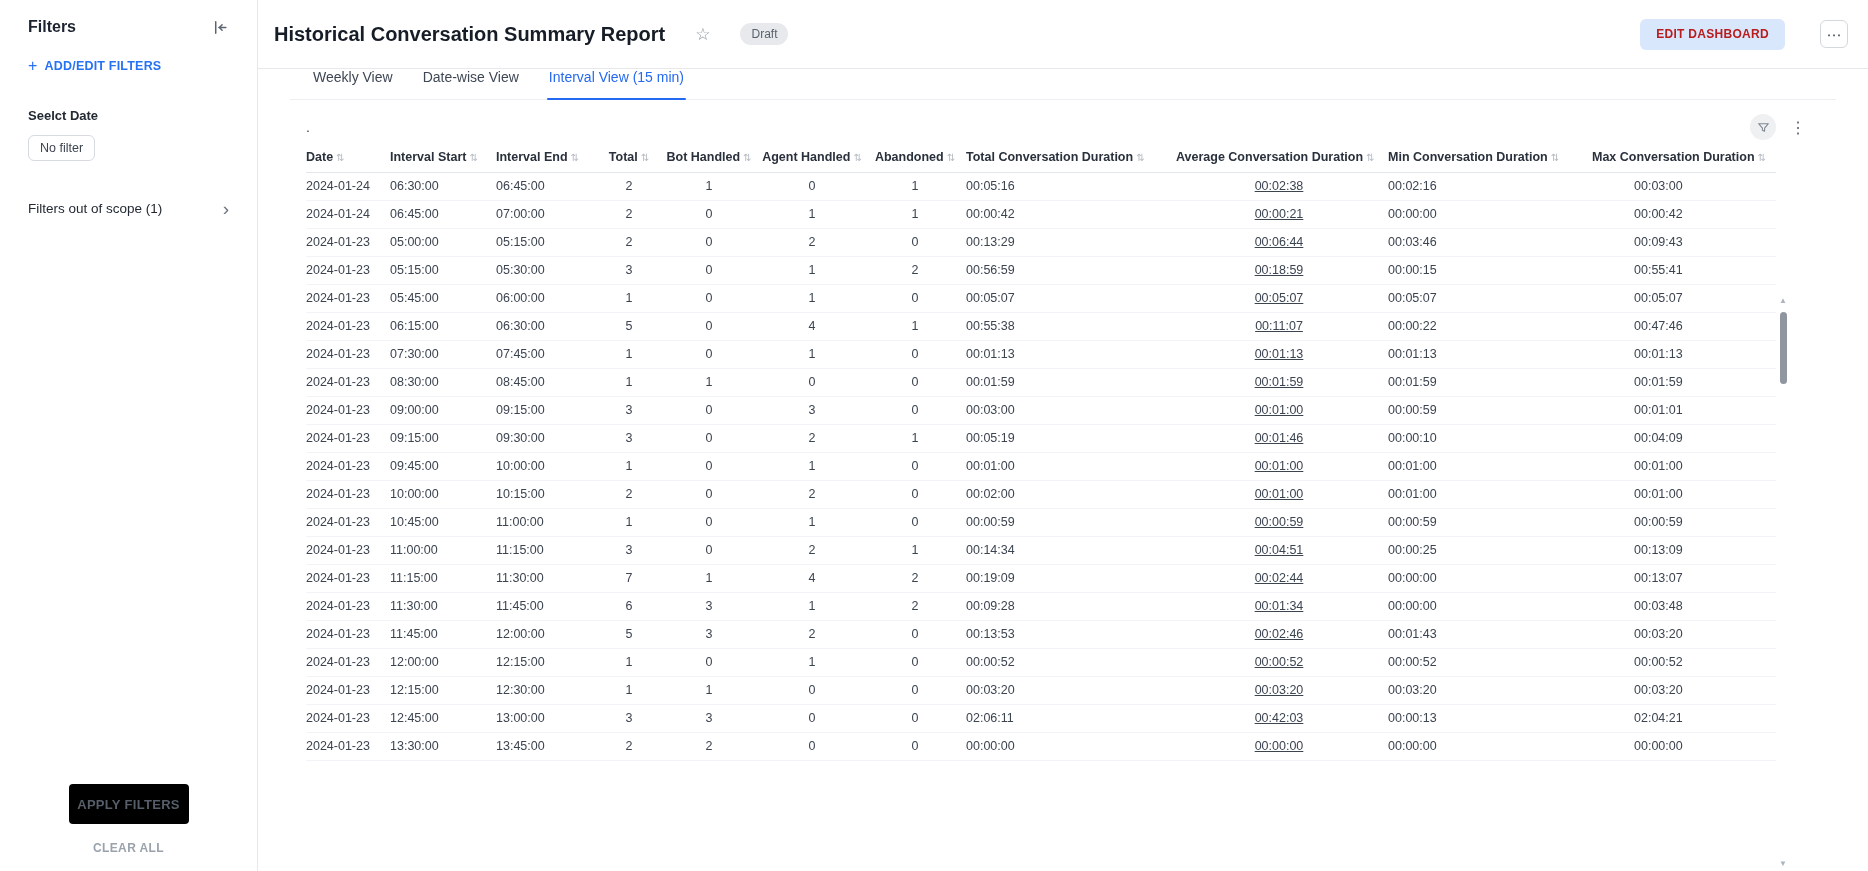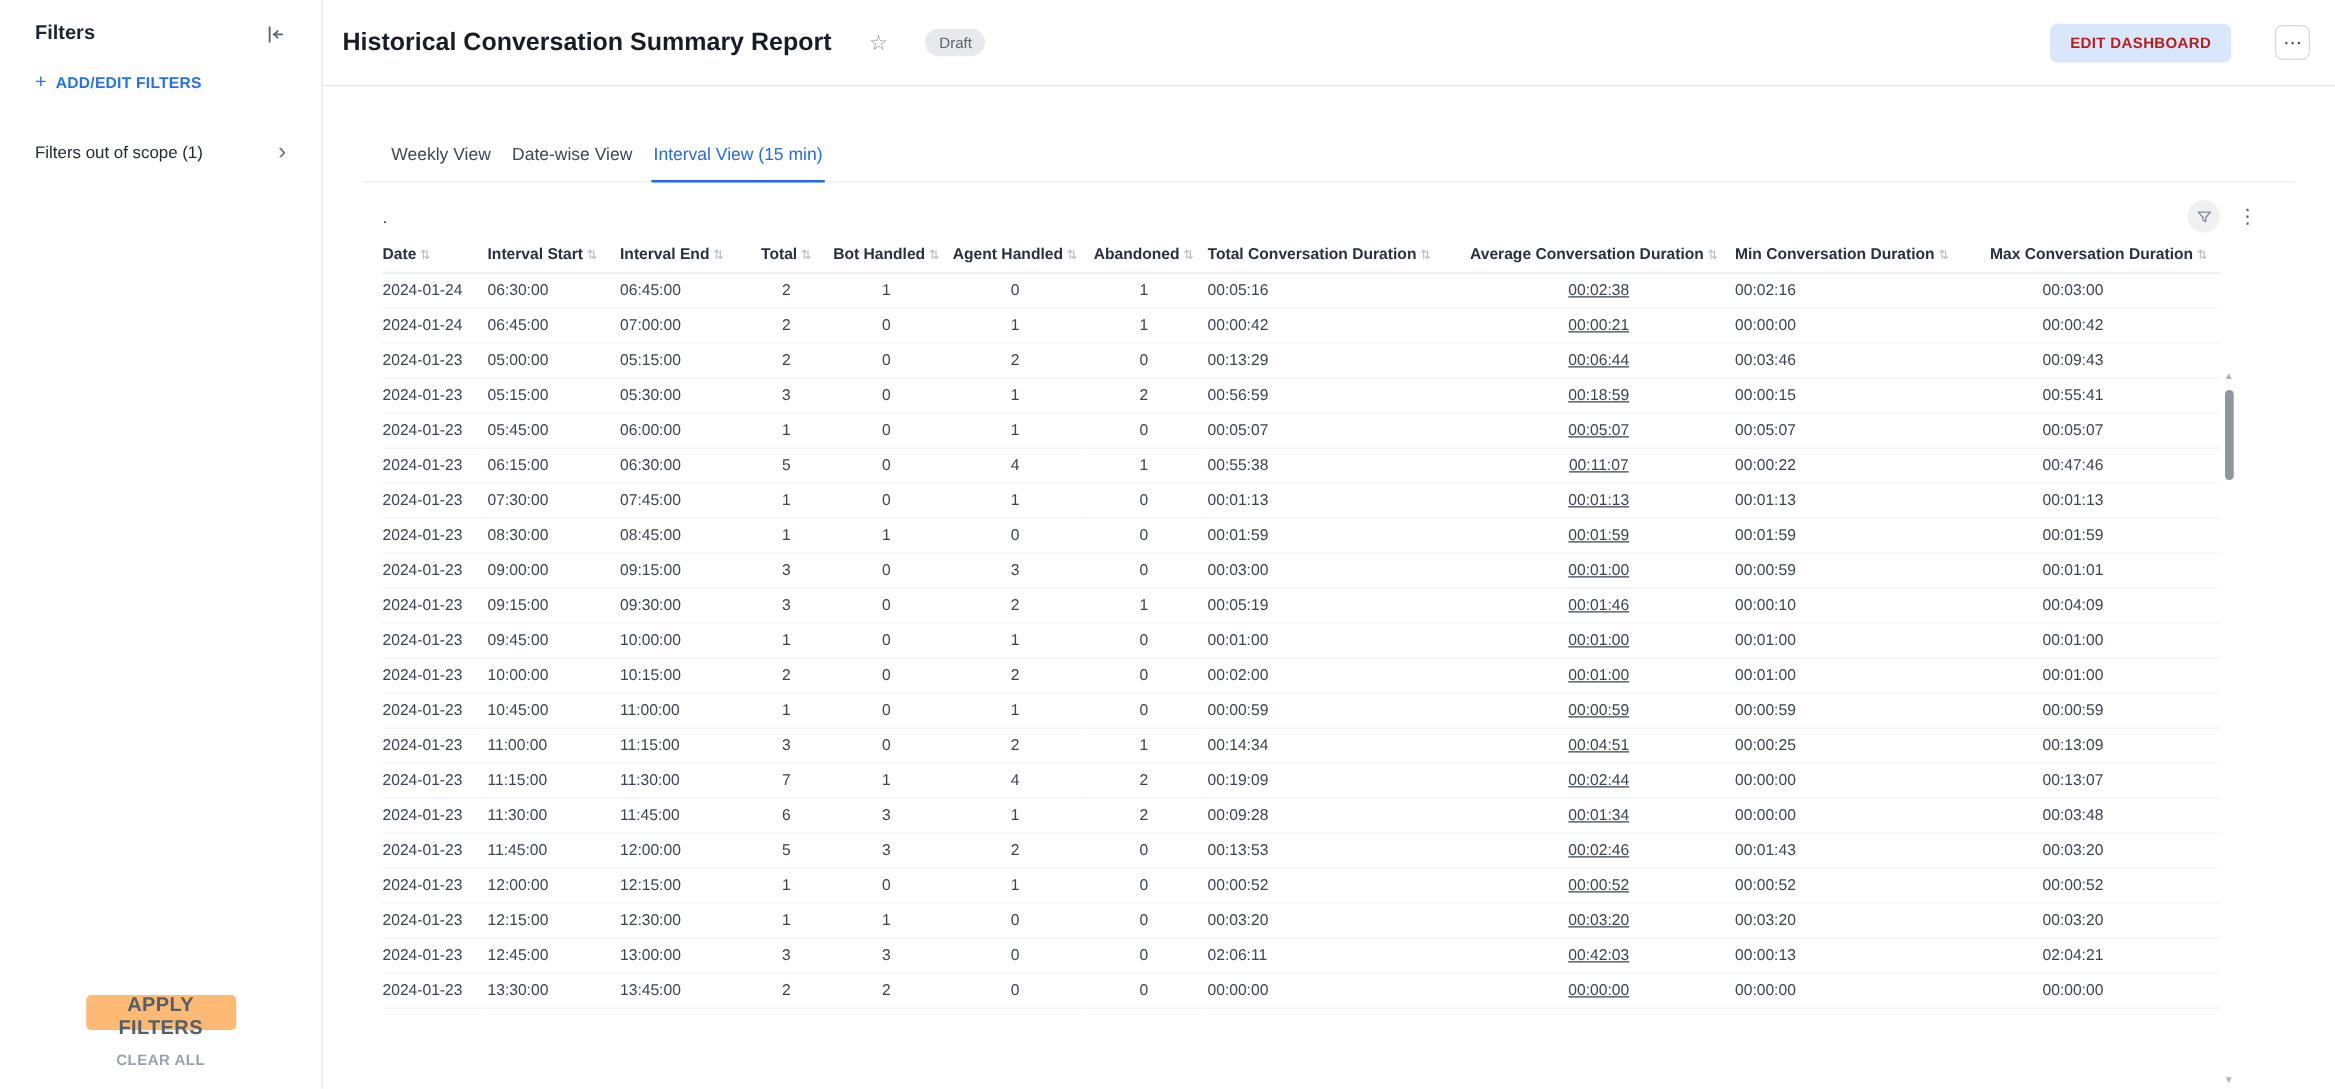--- a/index.html
+++ b/index.html
@@ -13,36 +13,36 @@
   .sb-title{font-size:16px;font-weight:700;color:#1c2430;}
   .collapse{cursor:pointer;display:flex;align-items:center;}
   .add-edit{display:flex;align-items:center;gap:7px;margin-top:22px;background:none;border:none;color:#2671f4;font-weight:700;font-size:12.5px;letter-spacing:.2px;font-family:inherit;cursor:pointer;}
   .plus{font-size:16px;font-weight:400;line-height:1;}
   .group{margin-top:34px;}
   .group-label{font-size:13px;font-weight:700;color:#232a33;}
   .chip{display:inline-block;margin-top:12px;padding:5px 11px;border:1px solid #d7dadf;border-radius:6px;font-size:12.5px;color:#3c4450;background:#fff;cursor:pointer;}
   .oos{margin-top:38px;display:flex;align-items:center;justify-content:space-between;font-size:13.5px;color:#232a33;cursor:pointer;}
   .chev{font-size:19px;color:#6a7380;line-height:1;}
   .sb-footer{position:absolute;left:0;right:0;bottom:16px;display:flex;flex-direction:column;align-items:center;gap:17px;}
-  .apply{width:120px;height:28px;background:#fdba74;border:none;border-radius:4px;font-family:inherit;font-weight:700;font-size:16px;color:#555e69;letter-spacing:.3px;cursor:pointer;}
+  .apply{width:120px;height:40px;background:#000000;border:none;border-radius:4px;font-family:inherit;font-weight:700;font-size:13px;color:#555e69;letter-spacing:.3px;cursor:pointer;}
   .clear{background:none;border:none;font-family:inherit;font-weight:700;font-size:12px;color:#9aa2ac;letter-spacing:.4px;cursor:pointer;}
 
   
   .main{flex:1;display:flex;flex-direction:column;min-width:0;}
   .page-header{height:69px;flex:0 0 69px;display:flex;align-items:center;padding:0 20px 0 16px;border-bottom:1px solid #e6e8eb;gap:18px;}
   .page-title{font-size:20px;font-weight:700;color:#161d27;}
   .star{margin-left:12px;font-size:17px;color:#8b929b;cursor:pointer;line-height:1;}
   .badge{margin-left:12px;background:#e7e9ec;color:#59626d;font-size:12px;padding:4px 11px;border-radius:12px;}
   .spacer{flex:1;}
   .edit-btn{background:#d9e7fd;color:#b91c1c;border:none;border-radius:6px;height:31px;padding:0 16px;font-family:inherit;font-size:12px;font-weight:700;letter-spacing:.3px;cursor:pointer;}
   .more-btn{margin-left:17px;width:28px;height:28px;border:1px solid #d4d8dd;border-radius:6px;background:#fff;color:#3e4650;font-size:15px;line-height:1;cursor:pointer;display:flex;align-items:center;justify-content:center;}
 
   .content{flex:1;padding:0 32px;min-height:0;}
   .desc{margin-top:48px;font-size:13.5px;font-weight:700;color:#2a313b;}
-  .tab-bar{margin-top:46px;display:flex;gap:13px;padding-left:21px;border-bottom:1px solid #eceef1;}
+  .tab-bar{display:flex;gap:26px;padding-left:21px;border-bottom:1px solid #eceef1;}
   .tab{background:none;border:none;font-family:inherit;font-size:14px;color:#3f4754;padding:0 2px 14px;cursor:pointer;position:relative;}
   .tab.active{color:#2569f0;}
   .tab.active::after{content:"";position:absolute;left:0;right:0;bottom:-1px;height:2px;background:#2569f0;border-radius:1px;}
 
   .widget-bar{margin-top:12px;display:flex;align-items:center;justify-content:space-between;padding:0 26px 0 16px;height:30px;}
   .widget-title{font-size:14px;color:#3c4450;}
   .widget-actions{display:flex;align-items:center;gap:10px;}
   .icon-circle{width:26px;height:26px;border-radius:50%;background:#eef0f2;display:flex;align-items:center;justify-content:center;cursor:pointer;}
   .kebab{font-size:16px;color:#5b6470;cursor:pointer;padding:0 4px;background:none;border:none;font-family:inherit;}
 
@@ -76,20 +76,24 @@
           <path d="M3.5 2.5v11"></path>
             <path d="M13 8H6.5"></path>
             <path d="M9.5 5.5L7 8l2.5 2.5"></path>
         </svg>
       </span>
     </div>
     <button class="add-edit">
       <span class="plus">+</span>
       <span>ADD/EDIT FILTERS</span>
     </button>
+    <div class="group">
+      <div class="group-label">Seelct Date</div>
+      <span class="chip">No filter</span>
+    </div>
     <div class="oos">
       <span>Filters out of scope (1)</span>
       <span class="chev">›</span>
     </div>
     <div class="sb-footer">
       <button class="apply">APPLY FILTERS</button>
       <button class="clear">CLEAR ALL</button>
     </div>
   </aside>
 

